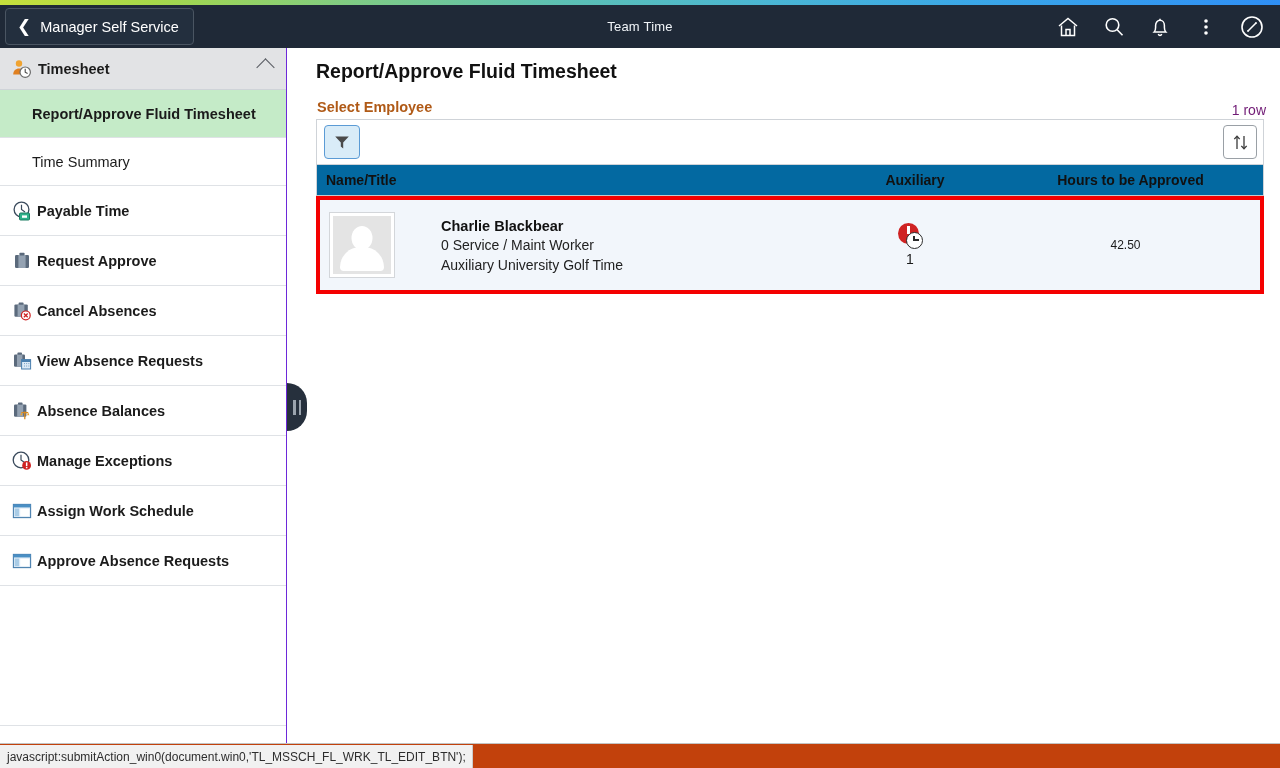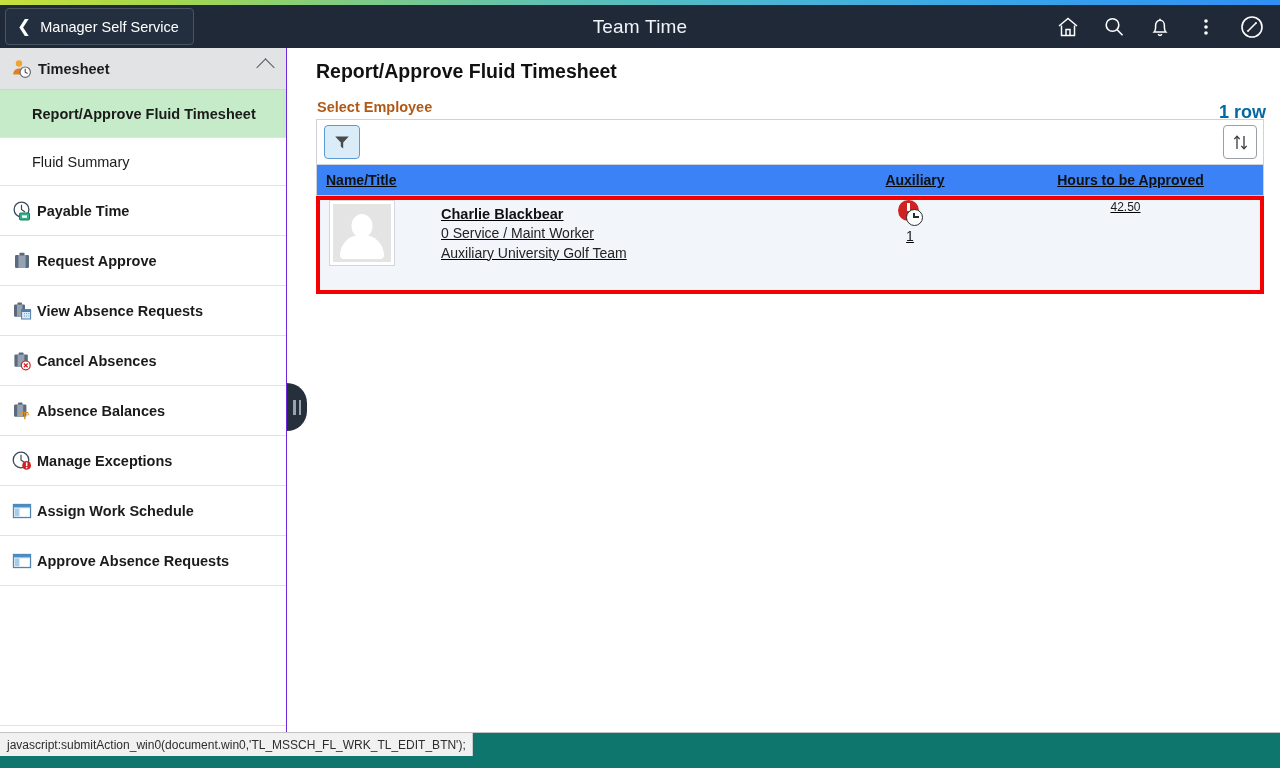--- a/index.html
+++ b/index.html
@@ -34,21 +34,21 @@
   #back-button .chev {
     font-size: 17px; color: #ffffff; line-height: 1;
     font-family: "DejaVu Sans", sans-serif;
   }
   #back-button .lbl {
     font-size: 14.5px; color: #ffffff; white-space: nowrap;
   }
   #header-title {
     position: absolute; left: 0; top: 0; width: 1280px; height: 43px;
     display: flex; align-items: center; justify-content: center;
-    font-size: 19px; color: #f0f4f8; letter-spacing: .2px;
+    font-size: 13px; color: #f0f4f8; letter-spacing: .2px;
     pointer-events: none;
   }
   #header-icons {
     position: absolute; right: 8px; top: 0; height: 43px;
     display: flex; align-items: center; gap: 6px;
   }
   #header-icons .hicon {
     width: 40px; height: 40px;
     display: flex; align-items: center; justify-content: center;
     cursor: pointer;
@@ -118,21 +118,21 @@
   #page-title {
     position: absolute; left: 28px; top: 12px;
     font-size: 19.5px; font-weight: bold; color: #111111;
   }
   #section-label {
     position: absolute; left: 29px; top: 51px;
     font-size: 14.5px; font-weight: bold; color: #b05a17;
   }
   #row-count {
     position: absolute; right: 14px; top: 54px;
-    font-size: 18px; font-weight: bold; color: #0369a1;
+    font-size: 14px; font-weight: normal; color: #701a75;
   }
 
   
   #grid {
     position: absolute; left: 28px; top: 71px; width: 948px;
   }
   #grid-toolbar {
     position: relative; height: 45px;
     background: #ffffff;
     border: 1px solid #cfd3d8; border-bottom: none;
@@ -148,39 +148,38 @@
   #sort-button {
     position: absolute; right: 6px; top: 5px;
     width: 34px; height: 34px;
     background: #ffffff;
     border: 1px solid #9aa0a6; border-radius: 4px;
     display: flex; align-items: center; justify-content: center;
     cursor: pointer;
   }
   #grid-head {
     position: relative; height: 32px;
-    background: #3b82f6;
+    background: #0369a1;
     border: 1px solid #cfd3d8;
     border-bottom: 1px solid #c5c9ce;
-    display: flex; align-items: center; text-decoration: underline;
+    display: flex; align-items: center;
   }
   #grid-head .hc { font-size: 14px; font-weight: bold; color: #111; }
   #grid-head .hc.c1 { width: 508px; padding-left: 9px; }
   #grid-head .hc.c2 { width: 180px; text-align: center; }
   #grid-head .hc.c3 { width: 251px; text-align: center; }
 
   #grid-row {
     position: relative;
     height: 98px;
     background: #f2f6fb;
     border: 4px solid #f40000;
     border-top: 4px solid #f40000;
-    display: flex; align-items: flex-start;
-    cursor: pointer;
-    text-decoration: underline;
+    display: flex; align-items: center;
+    cursor: pointer;
   }
   .cell1 { width: 500px; display: flex; align-items: center; padding-left: 5px;}
   .avatar {
     width: 66px; height: 66px;
     background: #e4e4e4;
     border: 1px solid #d3d6da;
     outline: 3px solid #ffffff;
     outline-offset: -4px;
     position: relative;
     flex: 0 0 66px;
@@ -225,24 +224,24 @@
   }
   .exc-icon .clockface .h2 {
     position: absolute; left: 7px; top: 6.4px; width: 4.6px; height: 1.4px; background:#2b2b2b;
   }
   .exc-count { font-size: 14px; color: #1a1a1a; }
 
   .cell3 { width: 251px; text-align: center; font-size: 12px; color: #1a1a1a; }
 
   
   #status-bar {
-    position: absolute; left: 0; bottom: 0; width: 1280px; height: 36px;
-    background: #0f766e;
+    position: absolute; left: 0; bottom: 0; width: 1280px; height: 25px;
+    background: #c2410c;
     border-top: 1px solid #c3c3c3;
-    display: flex; align-items: flex-start;
+    display: flex; align-items: flex-end;
   }
   #status-text {
     font-size: 12px; color: #2d2d2d;
     padding-left: 7px;
     background: #f1f1f1;
     border-right: 1px solid #cccccc;
     height: 23px; display: flex; align-items: center; padding-right: 6px;
   }
 </style>
 </head>
@@ -310,21 +309,21 @@
       </svg>
     </span>
     <span class="glabel">Timesheet</span>
     <span class="gchev"></span>
   </div>
 
   <div class="side-item sub selected">
     <span class="ilabel">Report/Approve Fluid Timesheet</span>
   </div>
   <div class="side-item sub plain">
-    <span class="ilabel">Fluid Summary</span>
+    <span class="ilabel">Time Summary</span>
   </div>
 
   <div class="side-item">
     <span class="iwrap">
       <svg width="22" height="22" viewBox="0 0 22 22">
         <circle cx="10.5" cy="9.5" r="7.4" fill="#ffffff" stroke="#3a4a5c" stroke-width="1.3"></circle>
         <path d="M10.5 4.8 V9.5 L14 12" stroke="#3a4a5c" stroke-width="1.2" fill="none"></path>
         <rect x="8.5" y="13" width="10" height="7" rx="1" fill="#2fb08a" stroke="#1d7d62" stroke-width="1"></rect>
         <rect x="11" y="15.4" width="5" height="2.4" fill="#ffffff"></rect>
       </svg>
@@ -334,47 +333,47 @@
 
   <div class="side-item">
     <span class="iwrap">
       <svg width="22" height="22" viewBox="0 0 22 22">
         <rect x="4" y="5" width="14" height="13" rx="1.2" fill="#5b6a7c"></rect>
         <rect x="7.4" y="5" width="7.2" height="13" fill="#94a2b2"></rect>
         <rect x="8.4" y="2.8" width="5.2" height="2.6" rx="0.8" fill="#5b6a7c"></rect>
       </svg>
     </span>
     <span class="ilabel">Request Approve</span>
+  </div>
+
+  <div class="side-item">
+    <span class="iwrap">
+      <svg width="22" height="22" viewBox="0 0 22 22">
+        <rect x="3.4" y="4.4" width="13.4" height="12.4" rx="1.2" fill="#5b6a7c"></rect>
+        <rect x="6.6" y="4.4" width="6.8" height="12.4" fill="#94a2b2"></rect>
+        <rect x="7.6" y="2.4" width="5" height="2.4" rx="0.8" fill="#5b6a7c"></rect>
+        <circle cx="14.8" cy="15.4" r="4.4" fill="#ffffff" stroke="#cf2323" stroke-width="1.2"></circle>
+        <path d="M12.9 13.5 L16.7 17.3 M16.7 13.5 L12.9 17.3" stroke="#cf2323" stroke-width="1.3"></path>
+      </svg>
+    </span>
+    <span class="ilabel">Cancel Absences</span>
   </div>
 
   <div class="side-item">
     <span class="iwrap">
       <svg width="22" height="22" viewBox="0 0 22 22">
         <rect x="3" y="4.4" width="11" height="12.4" rx="1.2" fill="#5b6a7c"></rect>
         <rect x="6" y="4.4" width="5.4" height="12.4" fill="#94a2b2"></rect>
         <rect x="6.4" y="2.4" width="4.6" height="2.4" rx="0.8" fill="#5b6a7c"></rect>
         <rect x="10.6" y="9.6" width="9" height="9.4" fill="#dceaf6" stroke="#4a7fae" stroke-width="1"></rect>
         <rect x="10.6" y="9.6" width="9" height="2.4" fill="#4a7fae"></rect>
         <path d="M13 13.6 H13.9 M15.2 13.6 H16.1 M17.4 13.6 H18.3 M13 16 H13.9 M15.2 16 H16.1 M17.4 16 H18.3" stroke="#6d97bc" stroke-width="1"></path>
       </svg>
     </span>
     <span class="ilabel">View Absence Requests</span>
-  </div>
-
-  <div class="side-item">
-    <span class="iwrap">
-      <svg width="22" height="22" viewBox="0 0 22 22">
-        <rect x="3.4" y="4.4" width="13.4" height="12.4" rx="1.2" fill="#5b6a7c"></rect>
-        <rect x="6.6" y="4.4" width="6.8" height="12.4" fill="#94a2b2"></rect>
-        <rect x="7.6" y="2.4" width="5" height="2.4" rx="0.8" fill="#5b6a7c"></rect>
-        <circle cx="14.8" cy="15.4" r="4.4" fill="#ffffff" stroke="#cf2323" stroke-width="1.2"></circle>
-        <path d="M12.9 13.5 L16.7 17.3 M16.7 13.5 L12.9 17.3" stroke="#cf2323" stroke-width="1.3"></path>
-      </svg>
-    </span>
-    <span class="ilabel">Cancel Absences</span>
   </div>
 
   <div class="side-item">
     <span class="iwrap">
       <svg width="22" height="22" viewBox="0 0 22 22">
         <rect x="3" y="4.4" width="12.4" height="12.4" rx="1.2" fill="#5b6a7c"></rect>
         <rect x="6.2" y="4.4" width="6" height="12.4" fill="#94a2b2"></rect>
         <rect x="7" y="2.4" width="4.6" height="2.4" rx="0.8" fill="#5b6a7c"></rect>
         <path d="M13.8 11.6 V19.2" stroke="#d98a1e" stroke-width="1.3"></path>
         <path d="M10.4 12.6 H17.2" stroke="#d98a1e" stroke-width="1.3"></path>
@@ -462,21 +461,21 @@
 
     <div id="grid-row">
       <div class="cell1">
         <div class="avatar">
           <div class="head"></div>
           <div class="body"></div>
         </div>
         <div class="nameblock">
           <div class="nm">Charlie Blackbear</div>
           <div class="ttl">0 Service / Maint Worker</div>
-          <div class="dept">Auxiliary University Golf Team</div>
+          <div class="dept">Auxiliary University Golf Time</div>
         </div>
       </div>
 
       <div class="cell2">
         <div class="exc-icon">
           <span class="disc">
             <span class="bar"></span>
           </span>
           <span class="clockface">
             <span class="h1"></span>

